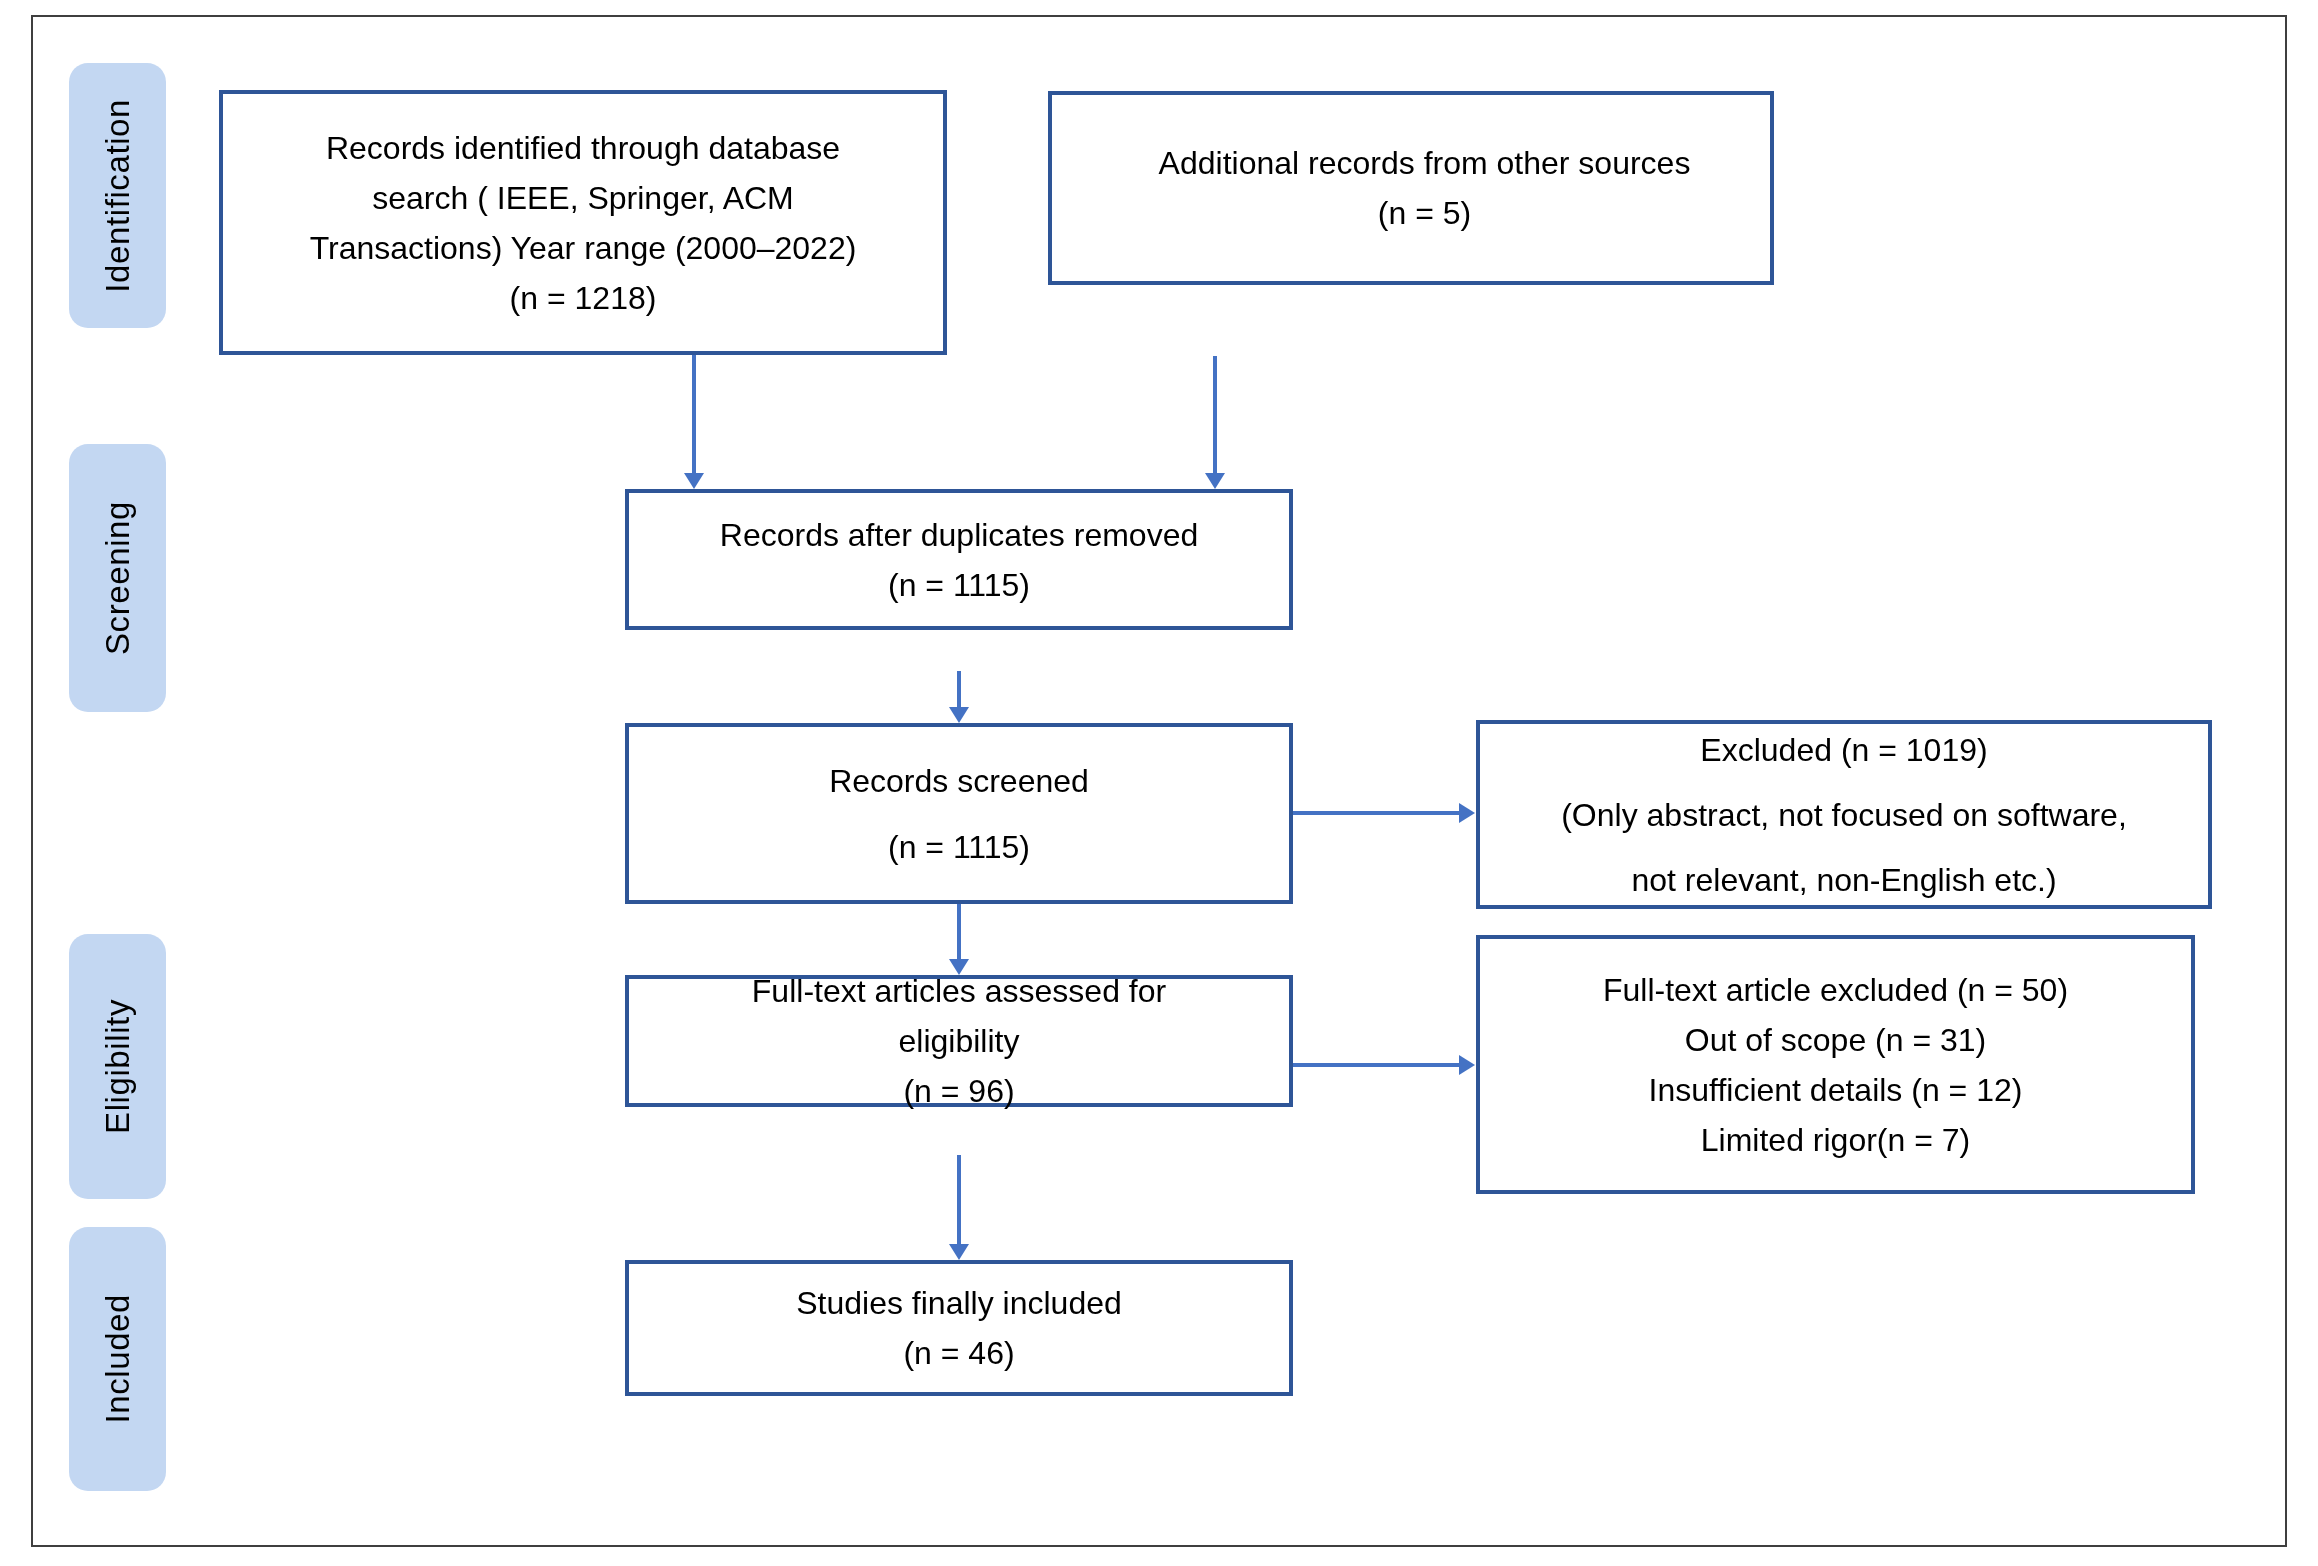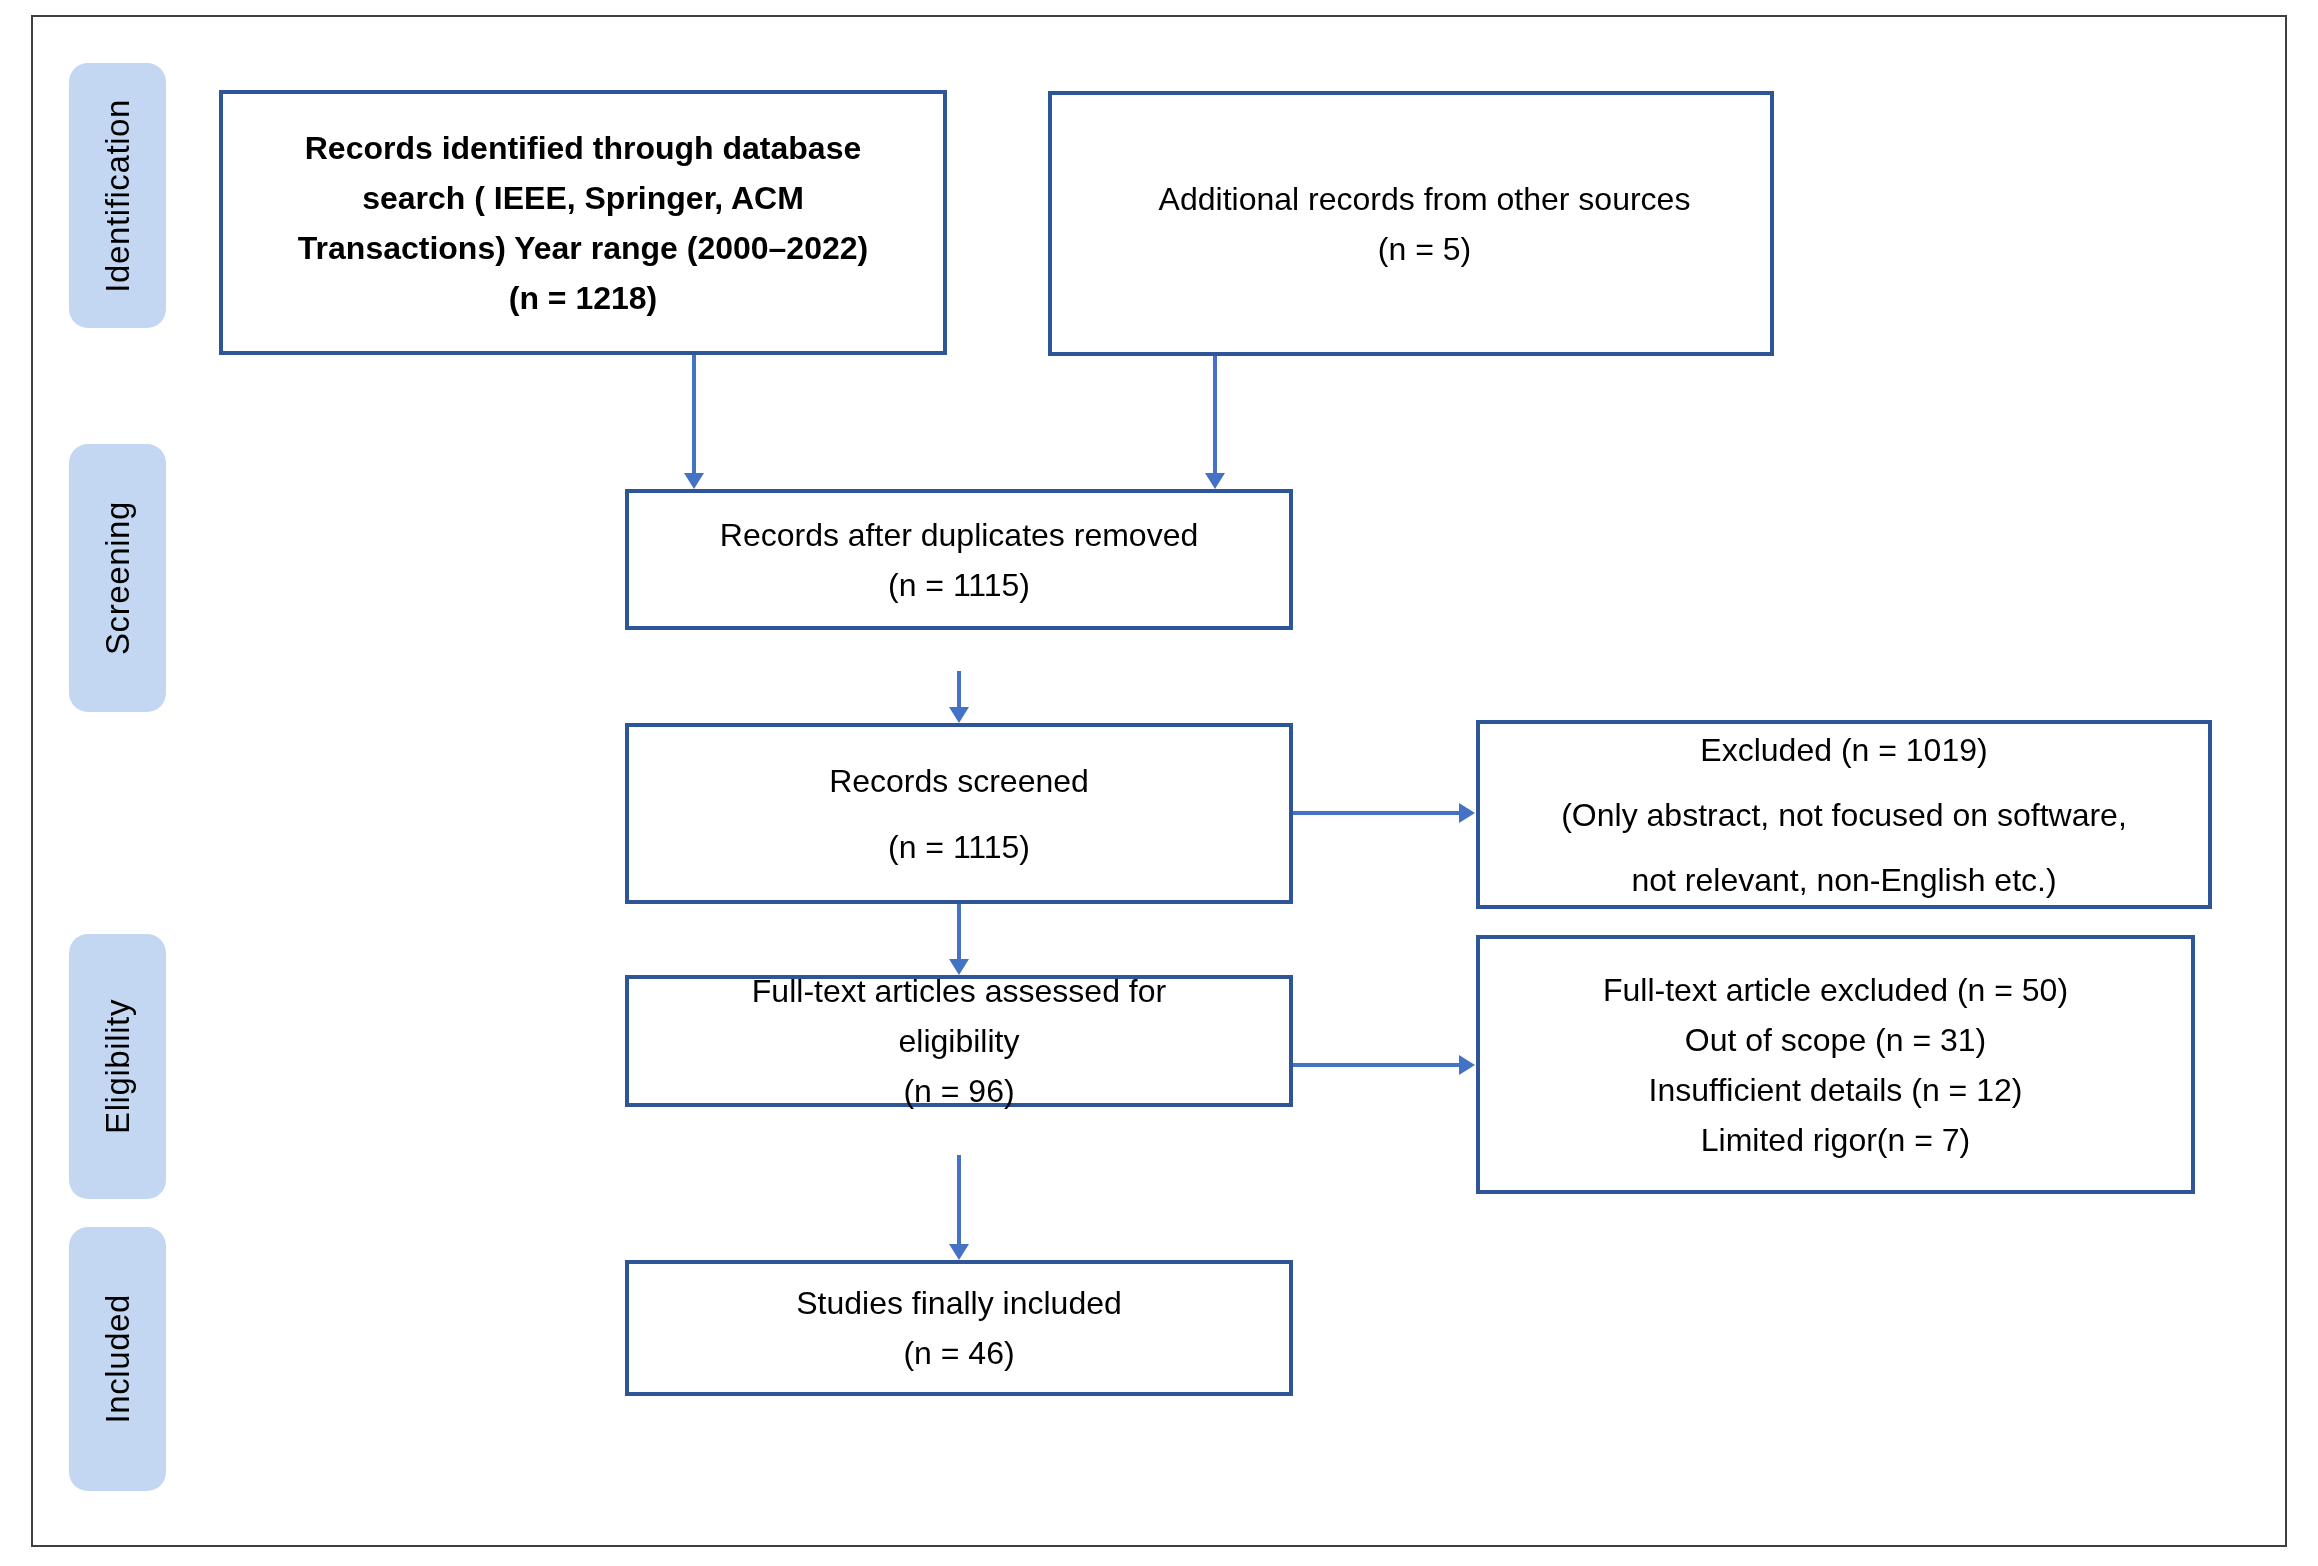--- a/index.html
+++ b/index.html
@@ -91,22 +91,22 @@
     border-bottom:10px solid transparent;
     border-left:16.5px solid var(--arrow);
   }
 
   
   #stage-identification{top:63px;height:265px;}
   #stage-screening{top:444px;height:268px;}
   #stage-eligibility{top:934px;height:265px;}
   #stage-included{top:1227px;height:264px;}
 
-  #box-identified{left:219px;top:90px;width:728px;height:265px;font-weight:bold;}
-  #box-additional{left:1048px;top:91px;width:726px;height:265px;padding-left:27px;}
+  #box-identified{left:219px;top:90px;width:728px;height:265px;}
+  #box-additional{left:1048px;top:91px;width:726px;height:194px;padding-left:27px;}
   #box-duplicates{left:625px;top:489px;width:668px;height:141px;}
   #box-screened{left:625px;top:723px;width:668px;height:181px;gap:16px;}
   #box-excluded{left:1476px;top:720px;width:736px;height:189px;gap:15px;}
   #box-fulltext{left:625px;top:975px;width:668px;height:132px;}
   #box-ft-excluded{left:1476px;top:935px;width:719px;height:259px;}
   #box-studies{left:625px;top:1260px;width:668px;height:136px;}
 
   #arrow-identified-duplicates{left:692px;top:355px;height:118px;}
   #arrow-additional-duplicates{left:1213px;top:356px;height:117px;}
   #arrow-duplicates-screened{left:957px;top:671px;height:36px;}

